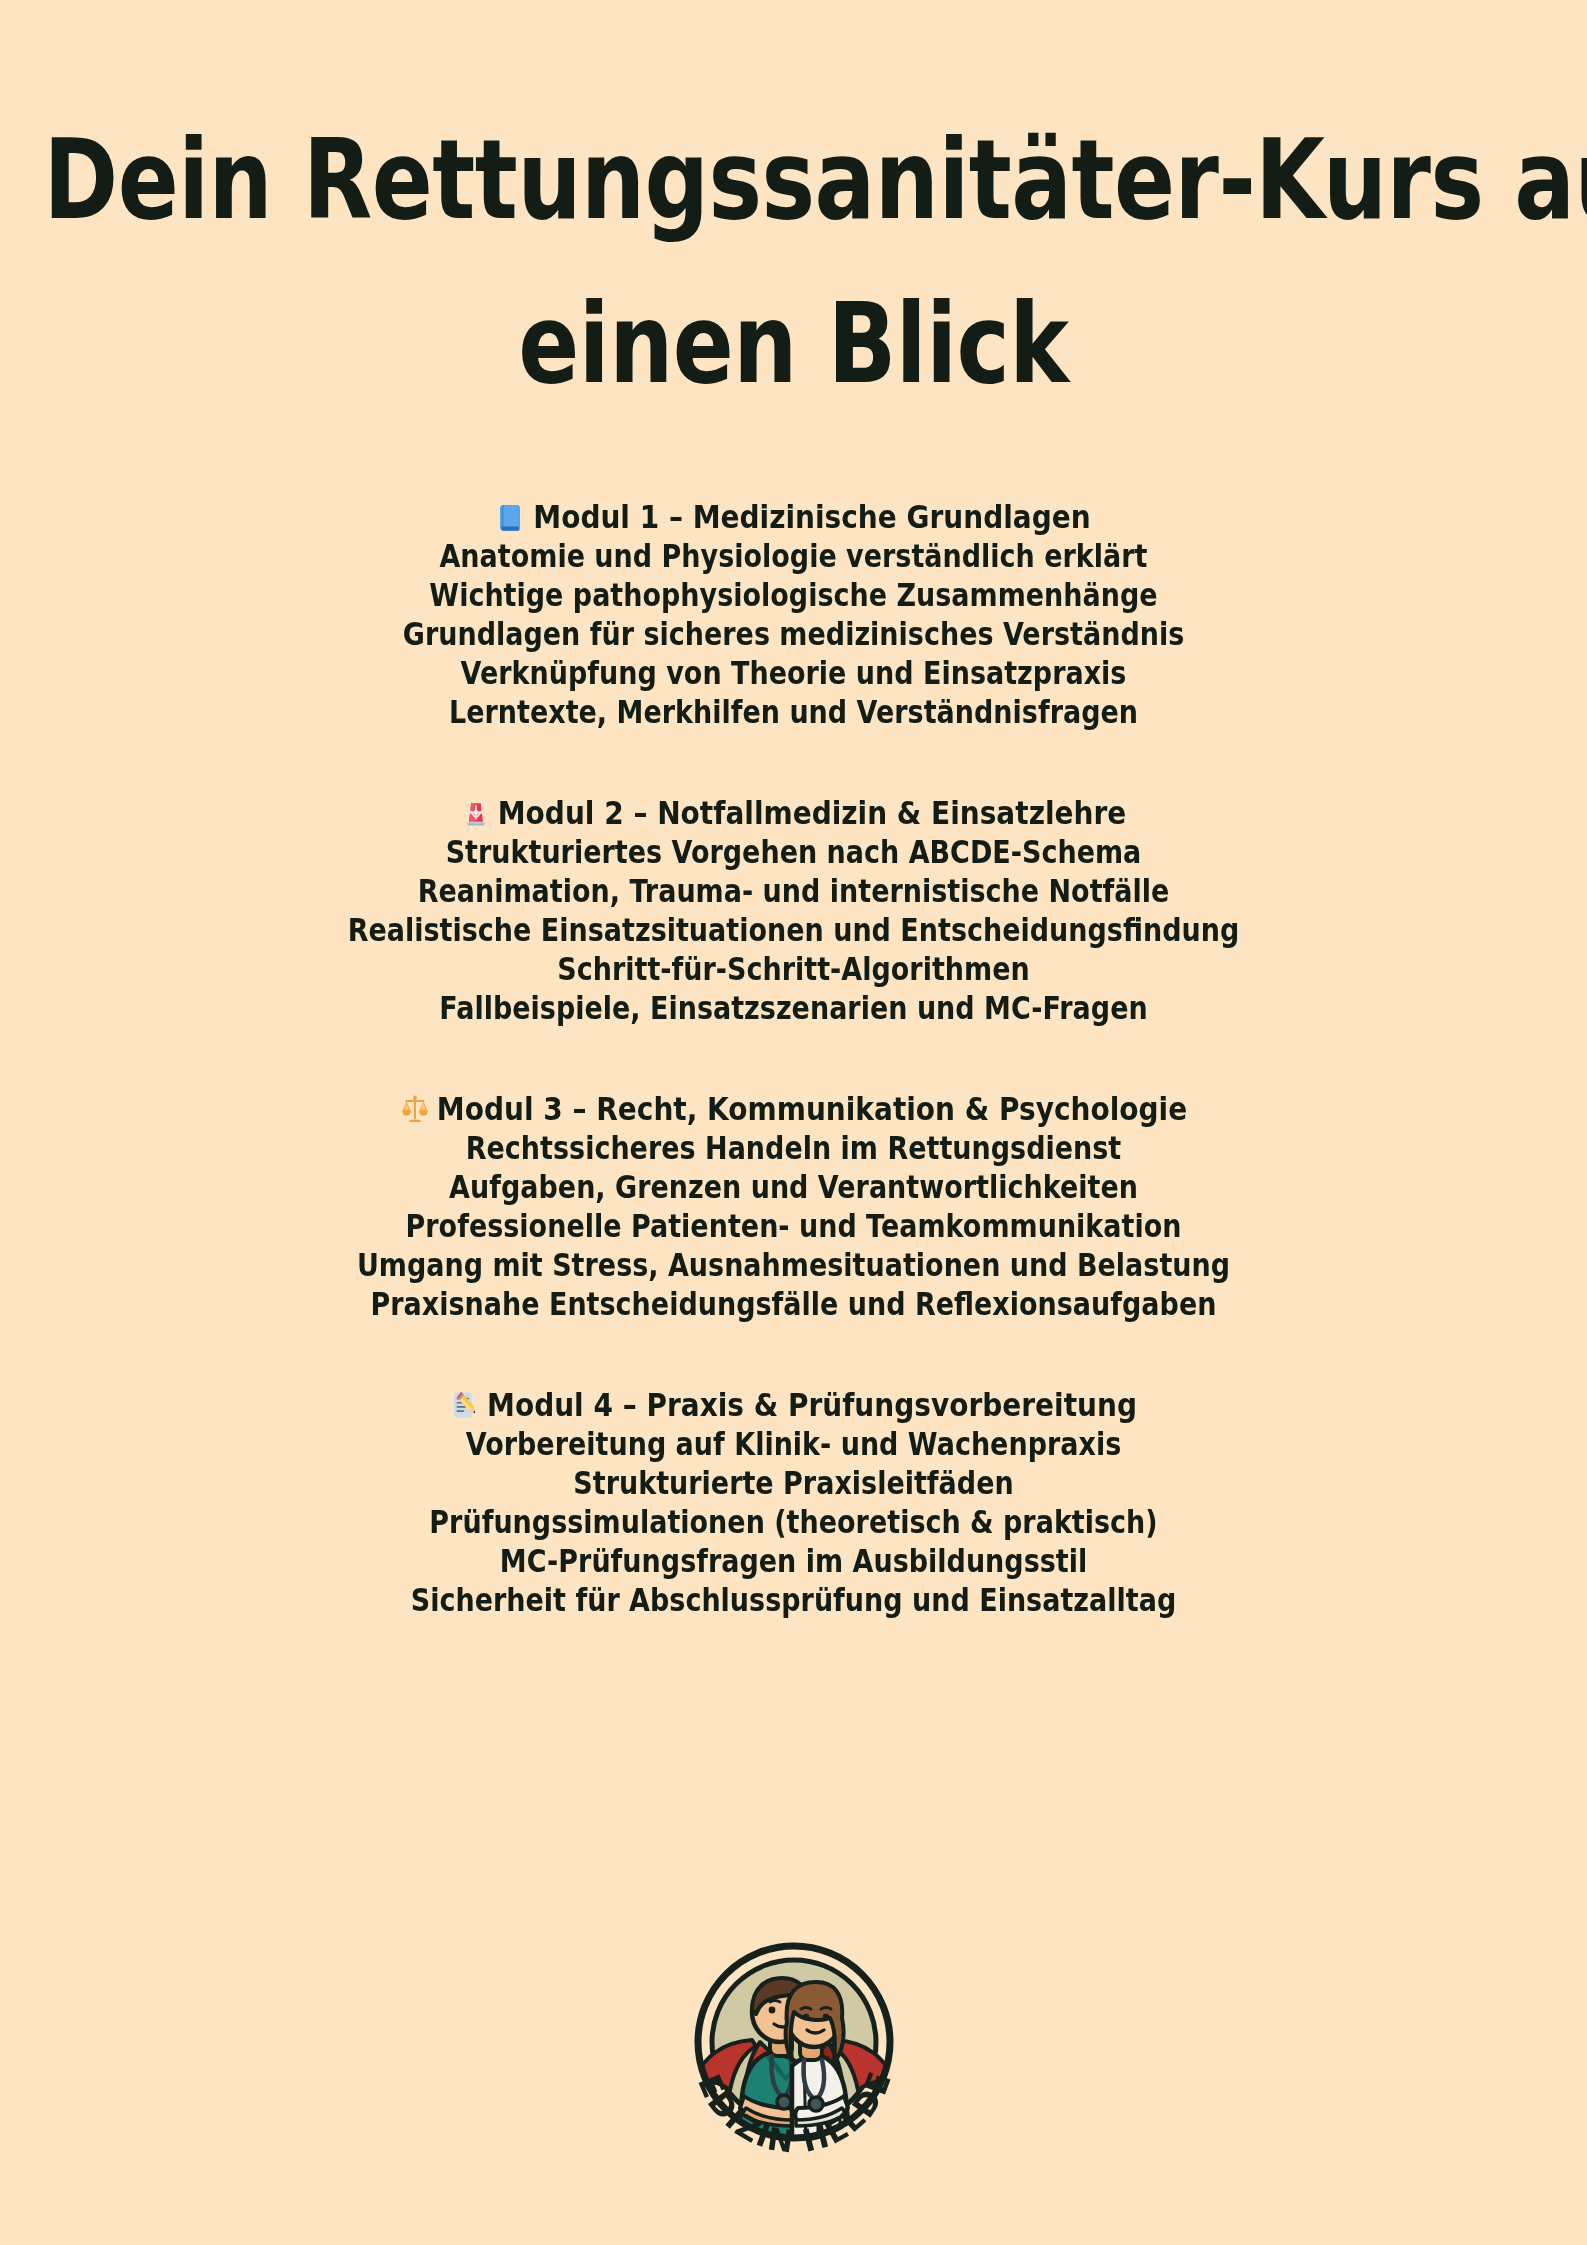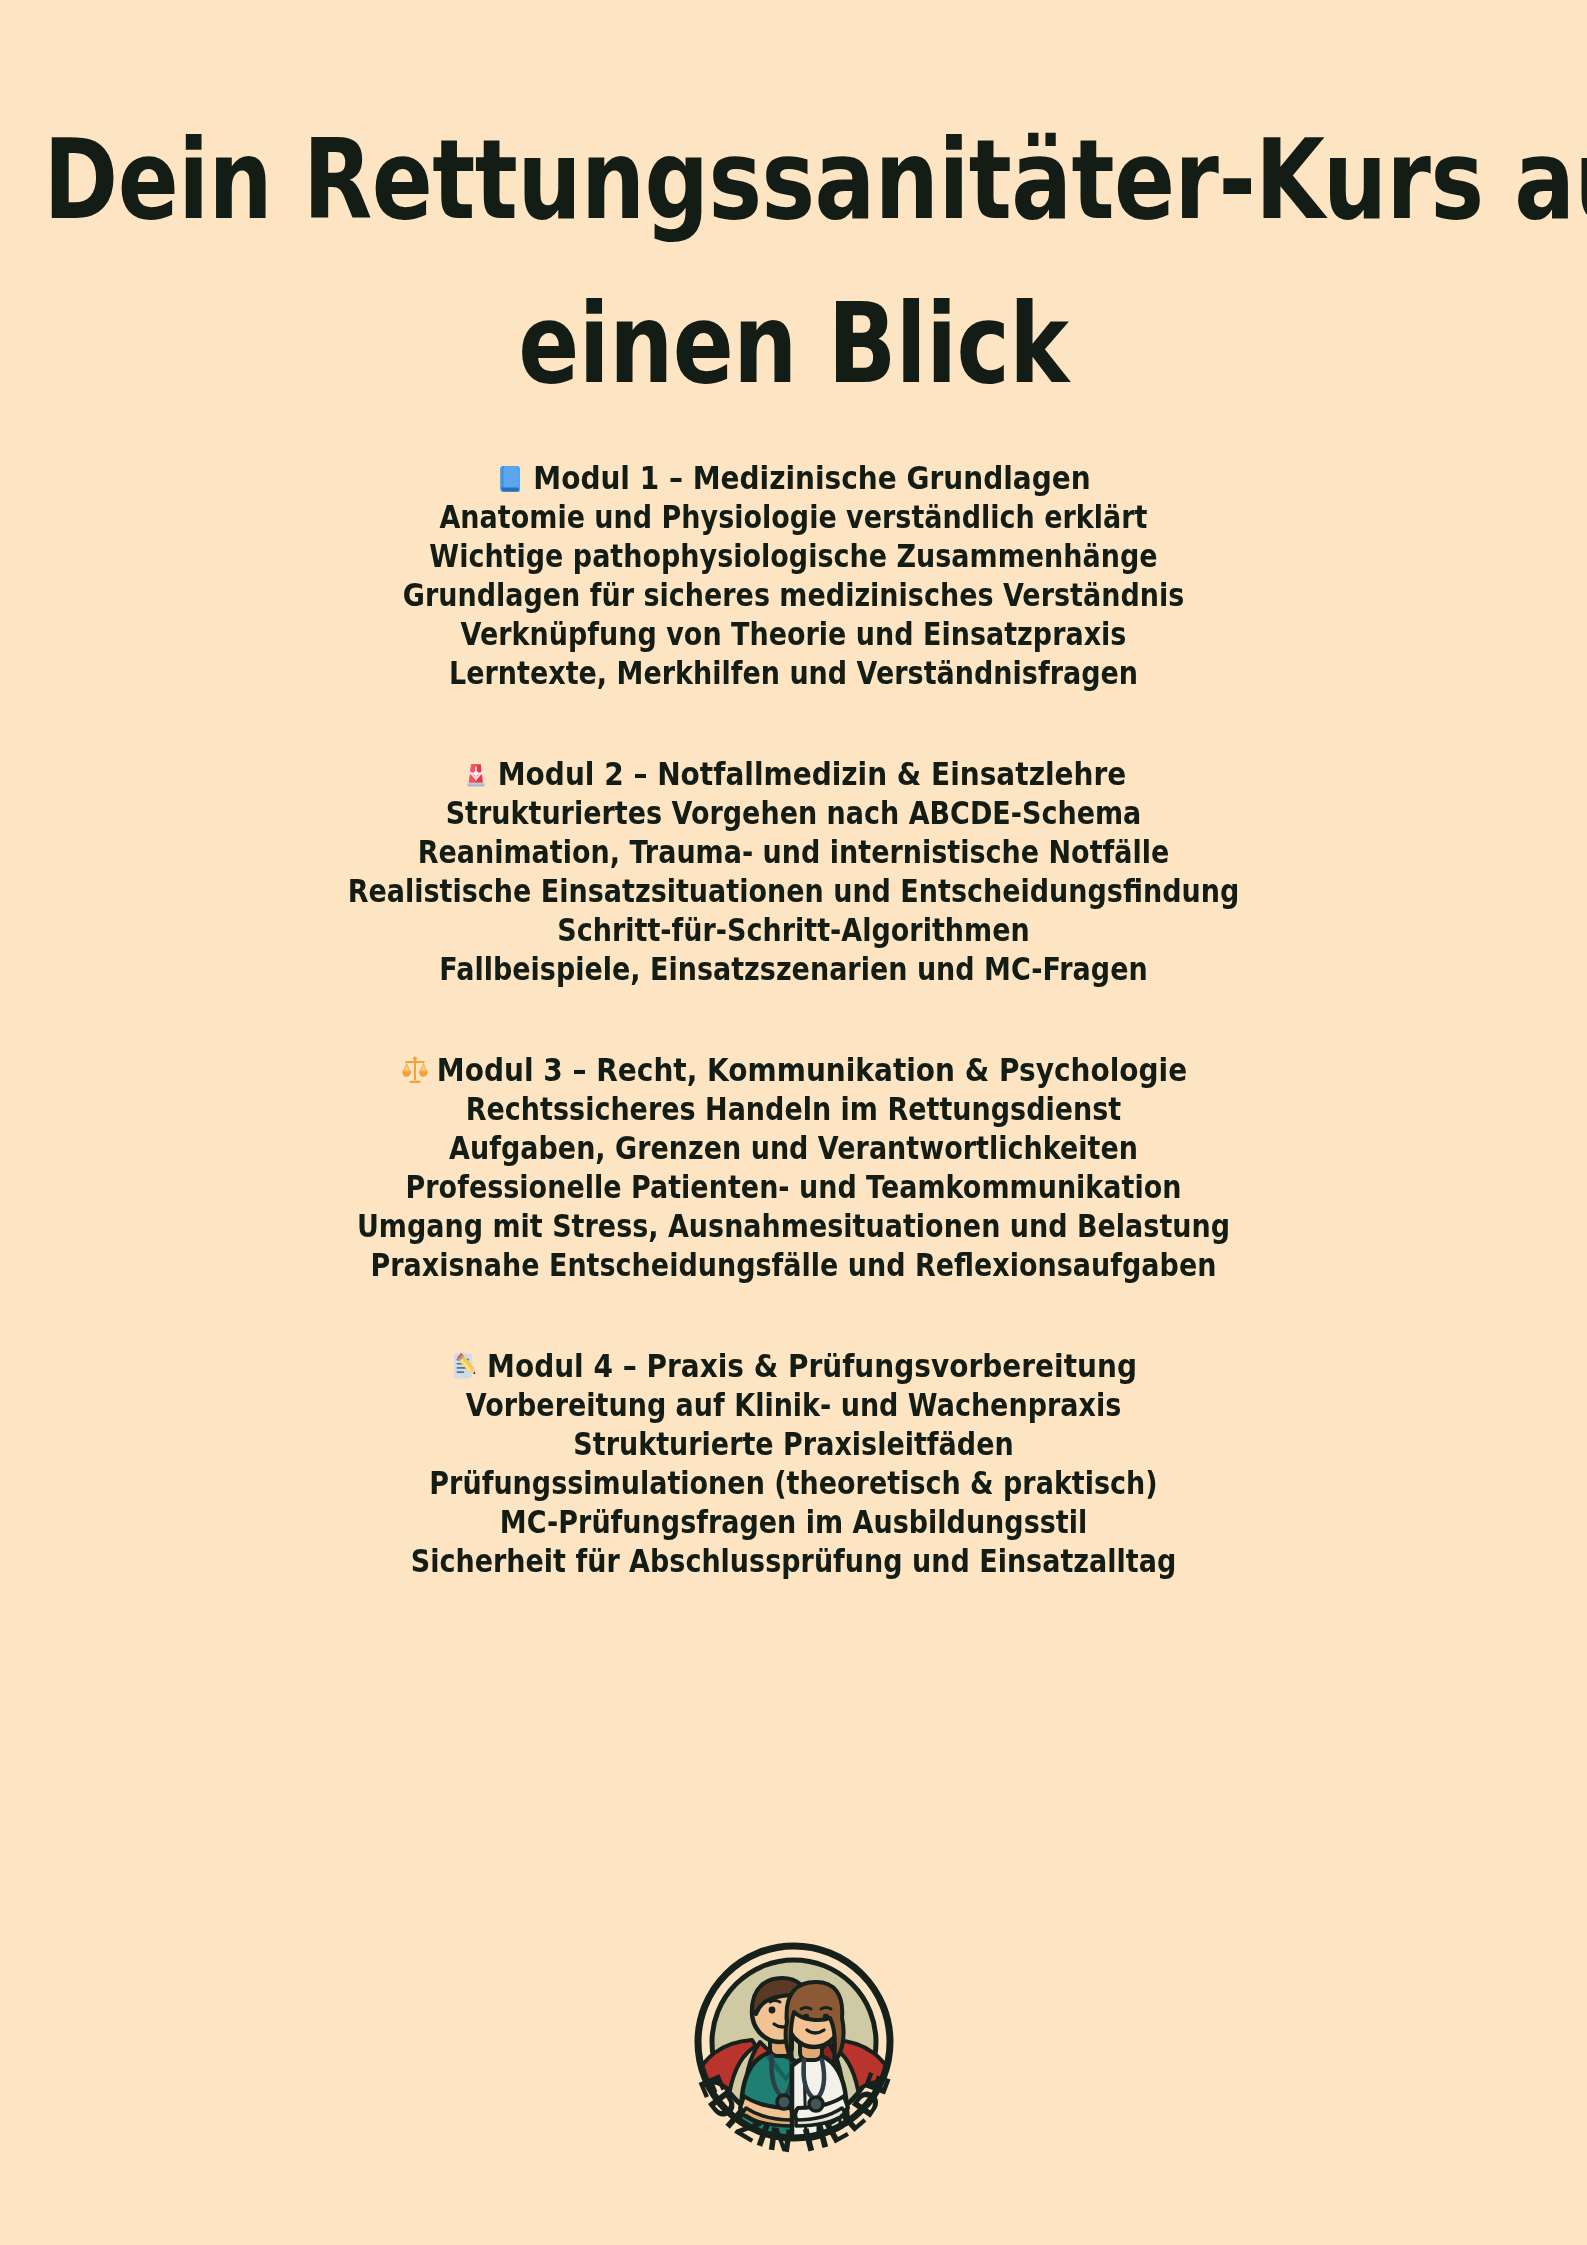--- a/index.html
+++ b/index.html
@@ -43,21 +43,21 @@
     color:#131D15;
     white-space:nowrap;
     transform:scaleY(1.22);
     transform-origin:center top;
   }
   .title-line.l1 { margin-bottom:46px; }
 
   
   .modules {
     width:1587px;
-    margin-top:68px;
+    margin-top:107px;
     display:flex;
     flex-direction:column;
     align-items:center;
   }
 
   .module {
     width:1587px;
     text-align:center;
     margin-bottom:62px;
   }

